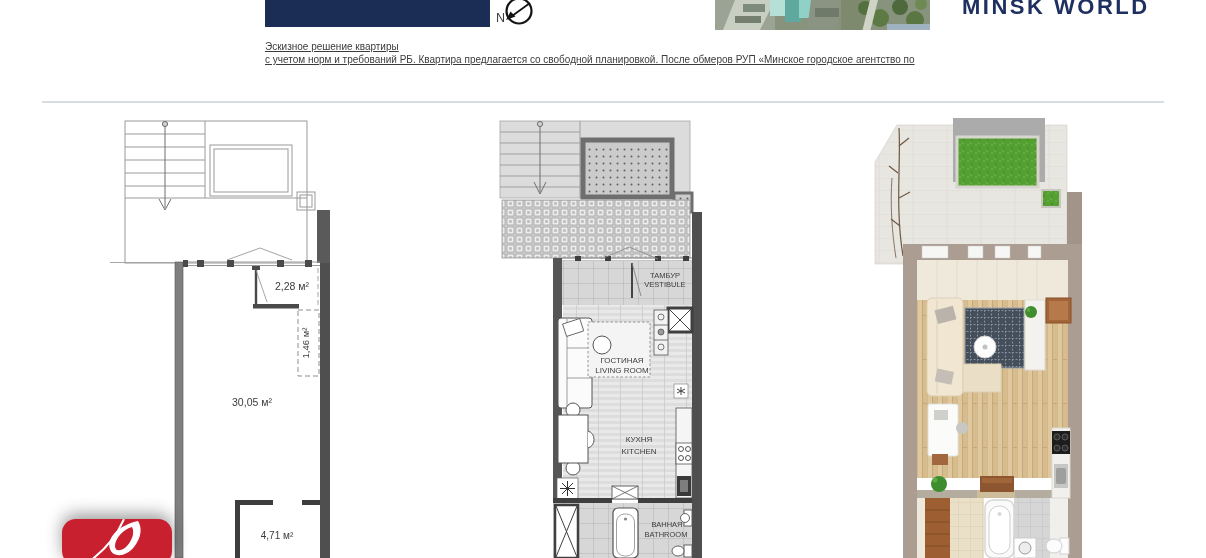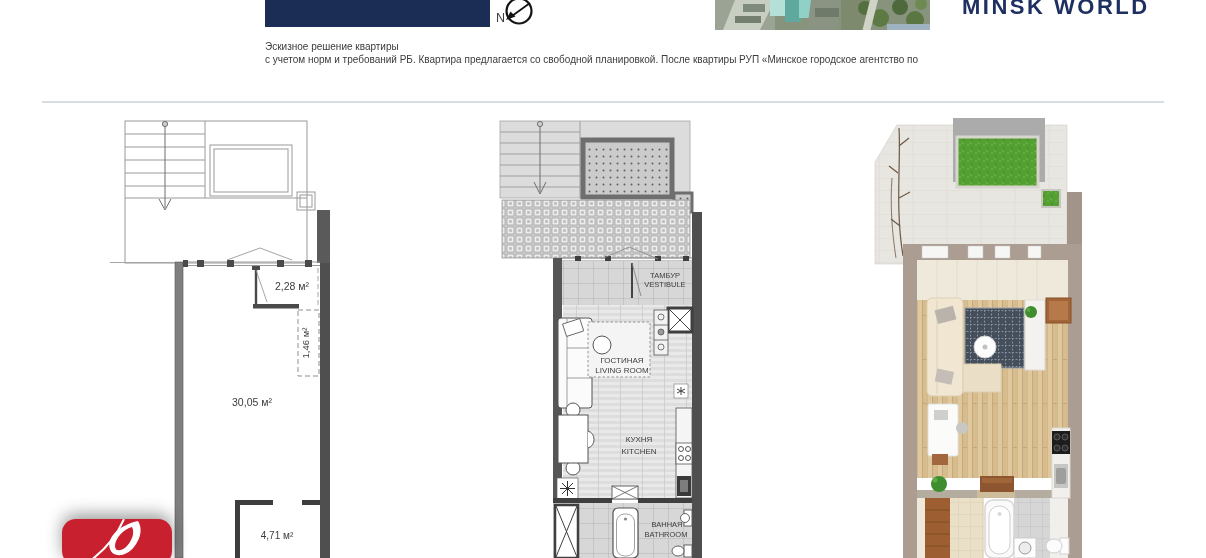--- a/index.html
+++ b/index.html
@@ -7,21 +7,21 @@
         font-family:"Liberation Sans","DejaVu Sans",sans-serif;}
   .abs{position:absolute;}
   
   #navyBox{left:265px;top:0;width:225px;height:27px;background:var(--header-box-navy,#1b2c55);}
   #compass{left:492px;top:-6px;}
   #aerial{left:715px;top:0;width:215px;height:30px;overflow:hidden;}
   #brand{left:962px;top:-6px;font-size:22px;font-weight:700;letter-spacing:2.5px;
          color:var(--brand-navy,#1e3061);white-space:nowrap;}
   
   #disclaimer{left:265px;top:40px;color:#3b3b3b;font-size:10px;line-height:13px;}
-  #disclaimer div{white-space:nowrap;}
+  #disclaimer div{white-space:nowrap;text-decoration:underline;}
   #divider{left:42px;top:101px;width:1122px;height:2px;background:var(--divider,#d7dde3);}
   
   svg{display:block;}
   svg text{font-family:"Liberation Sans","DejaVu Sans",sans-serif;fill:#3c3c3c;}
   #planSchematic{left:105px;top:118px;}
   #planFurnished{left:488px;top:118px;}
   #planRender{left:862px;top:118px;}
   
   #devLogo{left:62px;top:519px;width:110px;height:46px;background:var(--logo-red,#c8202f);
            border-radius:14px;box-shadow:0 -5px 16px rgba(40,40,40,.45);}
@@ -60,21 +60,21 @@
       <rect x="155" y="0" width="8" height="30" fill="#cfd4c6" transform="skewX(-14)"></rect>
       <circle cx="206" cy="4" r="6" fill="#6c8a52"></circle>
       <rect x="172" y="24" width="43" height="6" fill="#9fb2c0"></rect>
     </svg>
   </div>
 
   <div class="abs" id="brand">MINSK WORLD</div>
 
   <div class="abs" id="disclaimer">
     <div>Эскизное решение квартиры</div>
-    <div>с учетом норм и требований РБ. Квартира предлагается со свободной планировкой. После квартиры РУП «Минское городское агентство по</div>
+    <div>с учетом норм и требований РБ. Квартира предлагается со свободной планировкой. После обмеров РУП «Минское городское агентство по</div>
   </div>
 
   <div class="abs" id="divider"></div>
 
   <svg class="abs" id="planSchematic" width="235" height="440" viewBox="0 0 235 440">
     <g stroke="#9a9a9a" stroke-width="1" fill="none">
       <rect x="20" y="3" width="182" height="142"></rect>
       <line x1="20" y1="16" x2="100" y2="16"></line>
         <line x1="20" y1="29" x2="100" y2="29"></line>
       <line x1="20" y1="42" x2="100" y2="42"></line>

